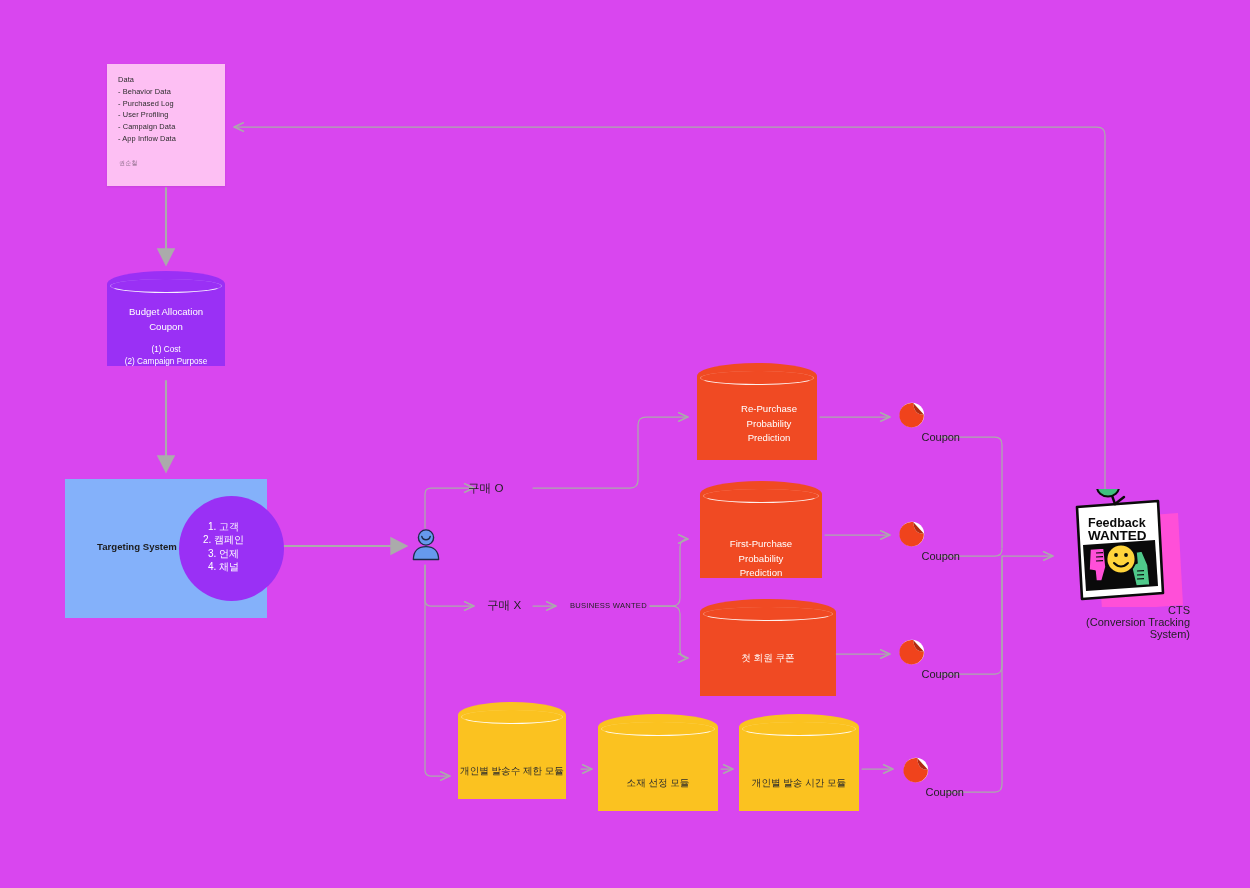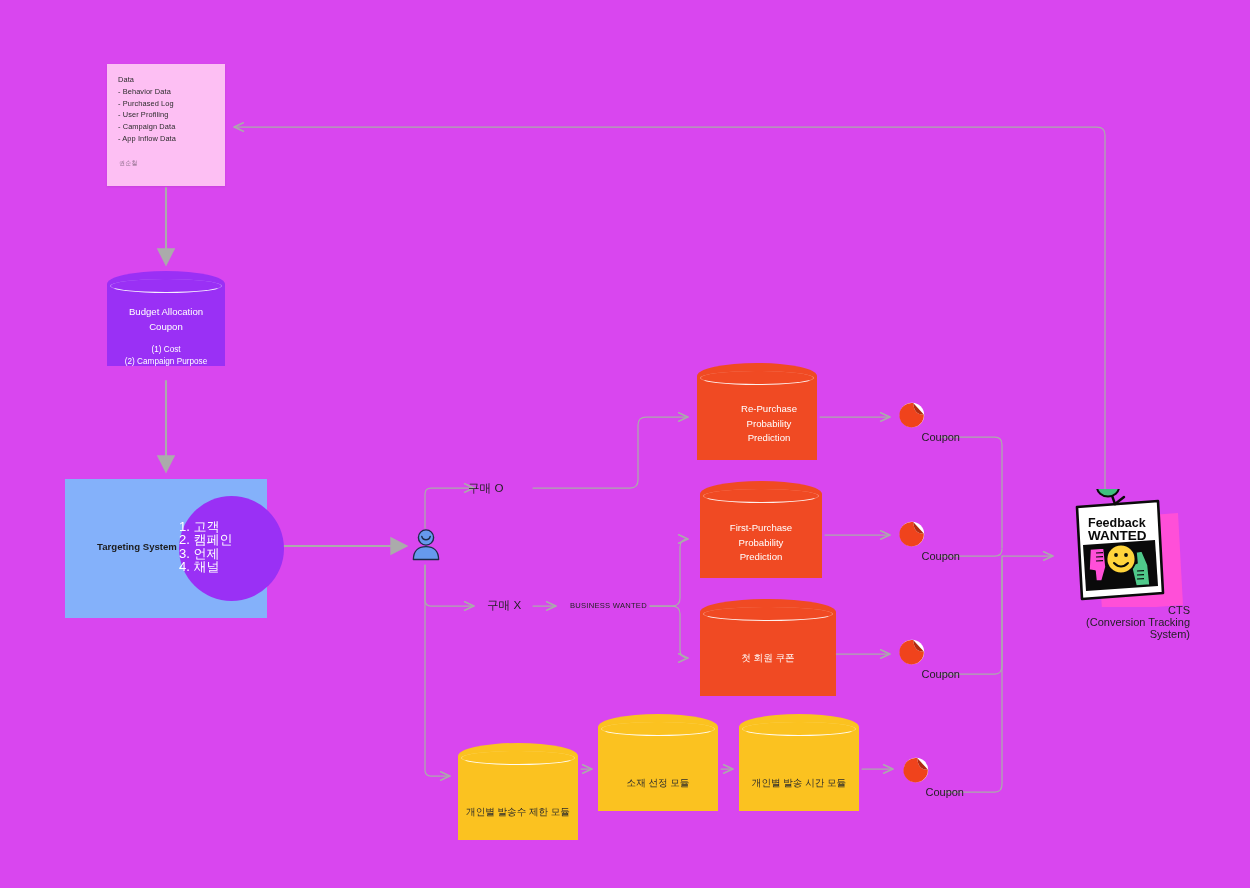--- a/index.html
+++ b/index.html
@@ -77,37 +77,37 @@
   #cyl-repurchase .top{top:0;}
   #cyl-repurchase .bot{top:71px;}
   #cyl-repurchase .rim{top:8px;}
   #cyl-repurchase .label{top:39px;margin-left:24px;}
 
   #cyl-firstpurchase{left:700px;top:481px;width:122px;height:110px;}
   #cyl-firstpurchase .body{top:13px;height:84px;}
   #cyl-firstpurchase .top{top:0;}
   #cyl-firstpurchase .bot{top:71px;}
   #cyl-firstpurchase .rim{top:8px;}
-  #cyl-firstpurchase .label{top:40px;}
+  #cyl-firstpurchase .label{top:56px;}
 
   #cyl-firstcoupon{left:700px;top:599px;width:136px;height:110px;}
   #cyl-firstcoupon .body{top:13px;height:84px;}
   #cyl-firstcoupon .top{top:0;}
   #cyl-firstcoupon .bot{top:71px;}
   #cyl-firstcoupon .rim{top:8px;}
   #cyl-firstcoupon .label{top:52px;}
 
   
   .cyl-yellow .body{background:#FBC220;}
   .cyl-yellow .top{background:#FBC220;}
   .cyl-yellow .bot{background:#FBC220;}
   .cyl-yellow .label{color:#2b2b2b;font-size:9.6px;line-height:14px;}
   .cyl-yellow .rim{border-bottom-color:rgba(255,255,255,.95);}
 
-  #cyl-limit{left:458px;top:743px;width:120px;height:110px;}
+  #cyl-limit{left:458px;top:702px;width:108px;height:110px;}
   #cyl-limit .body{top:13px;height:84px;}
   #cyl-limit .top{top:0;}
   #cyl-limit .bot{top:71px;}
   #cyl-limit .rim{top:8px;}
   #cyl-limit .label{top:62px;}
 
   #cyl-creative{left:598px;top:714px;width:120px;height:110px;}
   #cyl-creative .body{top:13px;height:84px;}
   #cyl-creative .top{top:0;}
   #cyl-creative .bot{top:71px;}
@@ -130,21 +130,21 @@
     position:absolute;left:7px;top:62px;width:130px;
     font-size:9.6px;font-weight:bold;color:#1c1c1c;text-align:center;
   }
   #targeting-circle{
     position:absolute;left:114px;top:-8px;width:105px;height:105px;
     border-radius:50%;background:#9A30F5;
     top:17px;
   }
   #targeting-circle .list{
     position:absolute;left:0;right:16px;top:24px;
-    text-align:left;color:#ffffff;font-size:13px;line-height:13.4px;
+    text-align:center;color:#ffffff;font-size:10px;line-height:13.4px;
   }
 
   
   #person-icon{left:410px;top:528px;width:32px;height:34px;}
 
   
   .flow-label{
     position:absolute;color:#1f1f1f;white-space:nowrap;
   }
   #label-buy-o{left:468px;top:481px;font-size:11.6px;}

